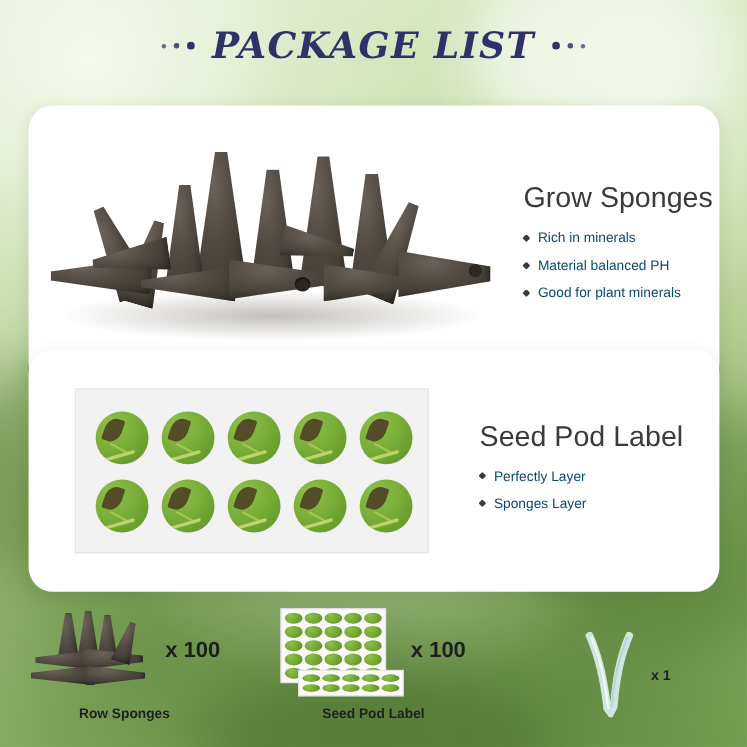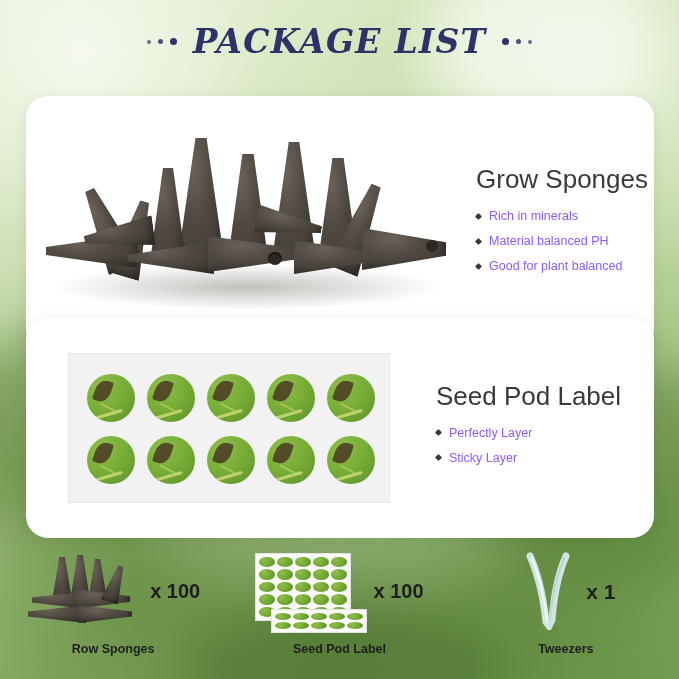--- a/index.html
+++ b/index.html
@@ -68,21 +68,21 @@
 
   .card-title {
     font-size:26px;
     color:#3a3a3a;
     font-weight:400;
     margin-bottom:14px;
   }
   .bullets { list-style:none; margin:0; padding:0; }
   .bullets li {
     font-size:12.5px;
-    color:#8b5cf6;
+    color:#0c4a6e;
     margin:0 0 11px 0;
     display:flex; align-items:center; gap:8px;
   }
   .bullets li .bdot {
     width:5px; height:5px; background:#3a3a3a; border-radius:1px;
     transform: rotate(45deg);
     flex:0 0 auto;
   }
 
   
@@ -142,21 +142,21 @@
   .bitem .visual {
     height:86px;
     display:flex; align-items:center; justify-content:center;
     gap:6px;
     position:relative;
   }
   .bitem .qty {
     font-size:20px; font-weight:bold; color:#1e1e1e;
     line-height:1;
   }
-  .bitem .qty.small { font-size:21px; font-weight:bold; }
+  .bitem .qty.small { font-size:13px; font-weight:bold; }
   .bitem .caption {
     margin-top:8px;
     font-size:12.5px;
     font-weight:bold;
     color:#1f1f1f;
   }
 
   .mini-pile { position:relative; width:118px; height:72px; }
   .mini-cone {
     position:absolute;
@@ -243,21 +243,21 @@
       <li>
           <span class="bdot"></span>
           <span data-bind="cards.0.bullets.0">Rich in minerals</span>
         </li>
       <li>
           <span class="bdot"></span>
           <span data-bind="cards.0.bullets.1">Material balanced PH</span>
         </li>
       <li>
           <span class="bdot"></span>
-          <span data-bind="cards.0.bullets.2">Good for plant balanced</span>
+          <span data-bind="cards.0.bullets.2">Good for plant minerals</span>
         </li>
     </ul>
   </div>
 </div>
 
 <div class="card" id="card-labels">
   <div class="card-img" style="width:400px;padding-left:42px;">
     <div class="sheet">
       <div class="sticker" style="left:18px;top:20px;">
           <span class="leaf"></span>
@@ -313,21 +313,21 @@
   </div>
   <div class="card-text">
     <div class="card-title" data-bind="cards.1.title">Seed Pod Label</div>
     <ul class="bullets">
       <li>
           <span class="bdot"></span>
           <span data-bind="cards.1.bullets.1">Perfectly Layer</span>
         </li>
       <li>
           <span class="bdot"></span>
-          <span data-bind="cards.1.bullets.2">Sticky Layer</span>
+          <span data-bind="cards.1.bullets.2">Sponges Layer</span>
         </li>
     </ul>
   </div>
 </div>
 
 <div class="bottom">
 
   <div class="bitem">
     <div class="visual">
       <div class="mini-pile">
@@ -397,16 +397,15 @@
     <div class="visual">
       <div class="tweezer">
         <svg width="64" height="78" viewBox="0 0 64 78">
           <path d="M14 4 C22 22, 27 42, 30 70 L33 74 L36 68 C38 42, 42 22, 50 4" fill="none" stroke="#cfe6e0" stroke-width="7" stroke-linecap="round"></path>
           <path d="M16 6 C23 23, 28 43, 31 70" fill="none" stroke="#eef8f5" stroke-width="2.2" stroke-linecap="round"></path>
           <path d="M48 6 C41 23, 36 43, 34 68" fill="none" stroke="#b6d6ce" stroke-width="2" stroke-linecap="round"></path>
         </svg>
       </div>
       <span class="qty small" data-bind="bottom_items.2.quantity">x 1</span>
     </div>
-    <div class="caption" data-bind="bottom_items.2.caption">Tweezers</div>
   </div>
 
 </div>
 
 </body></html>

